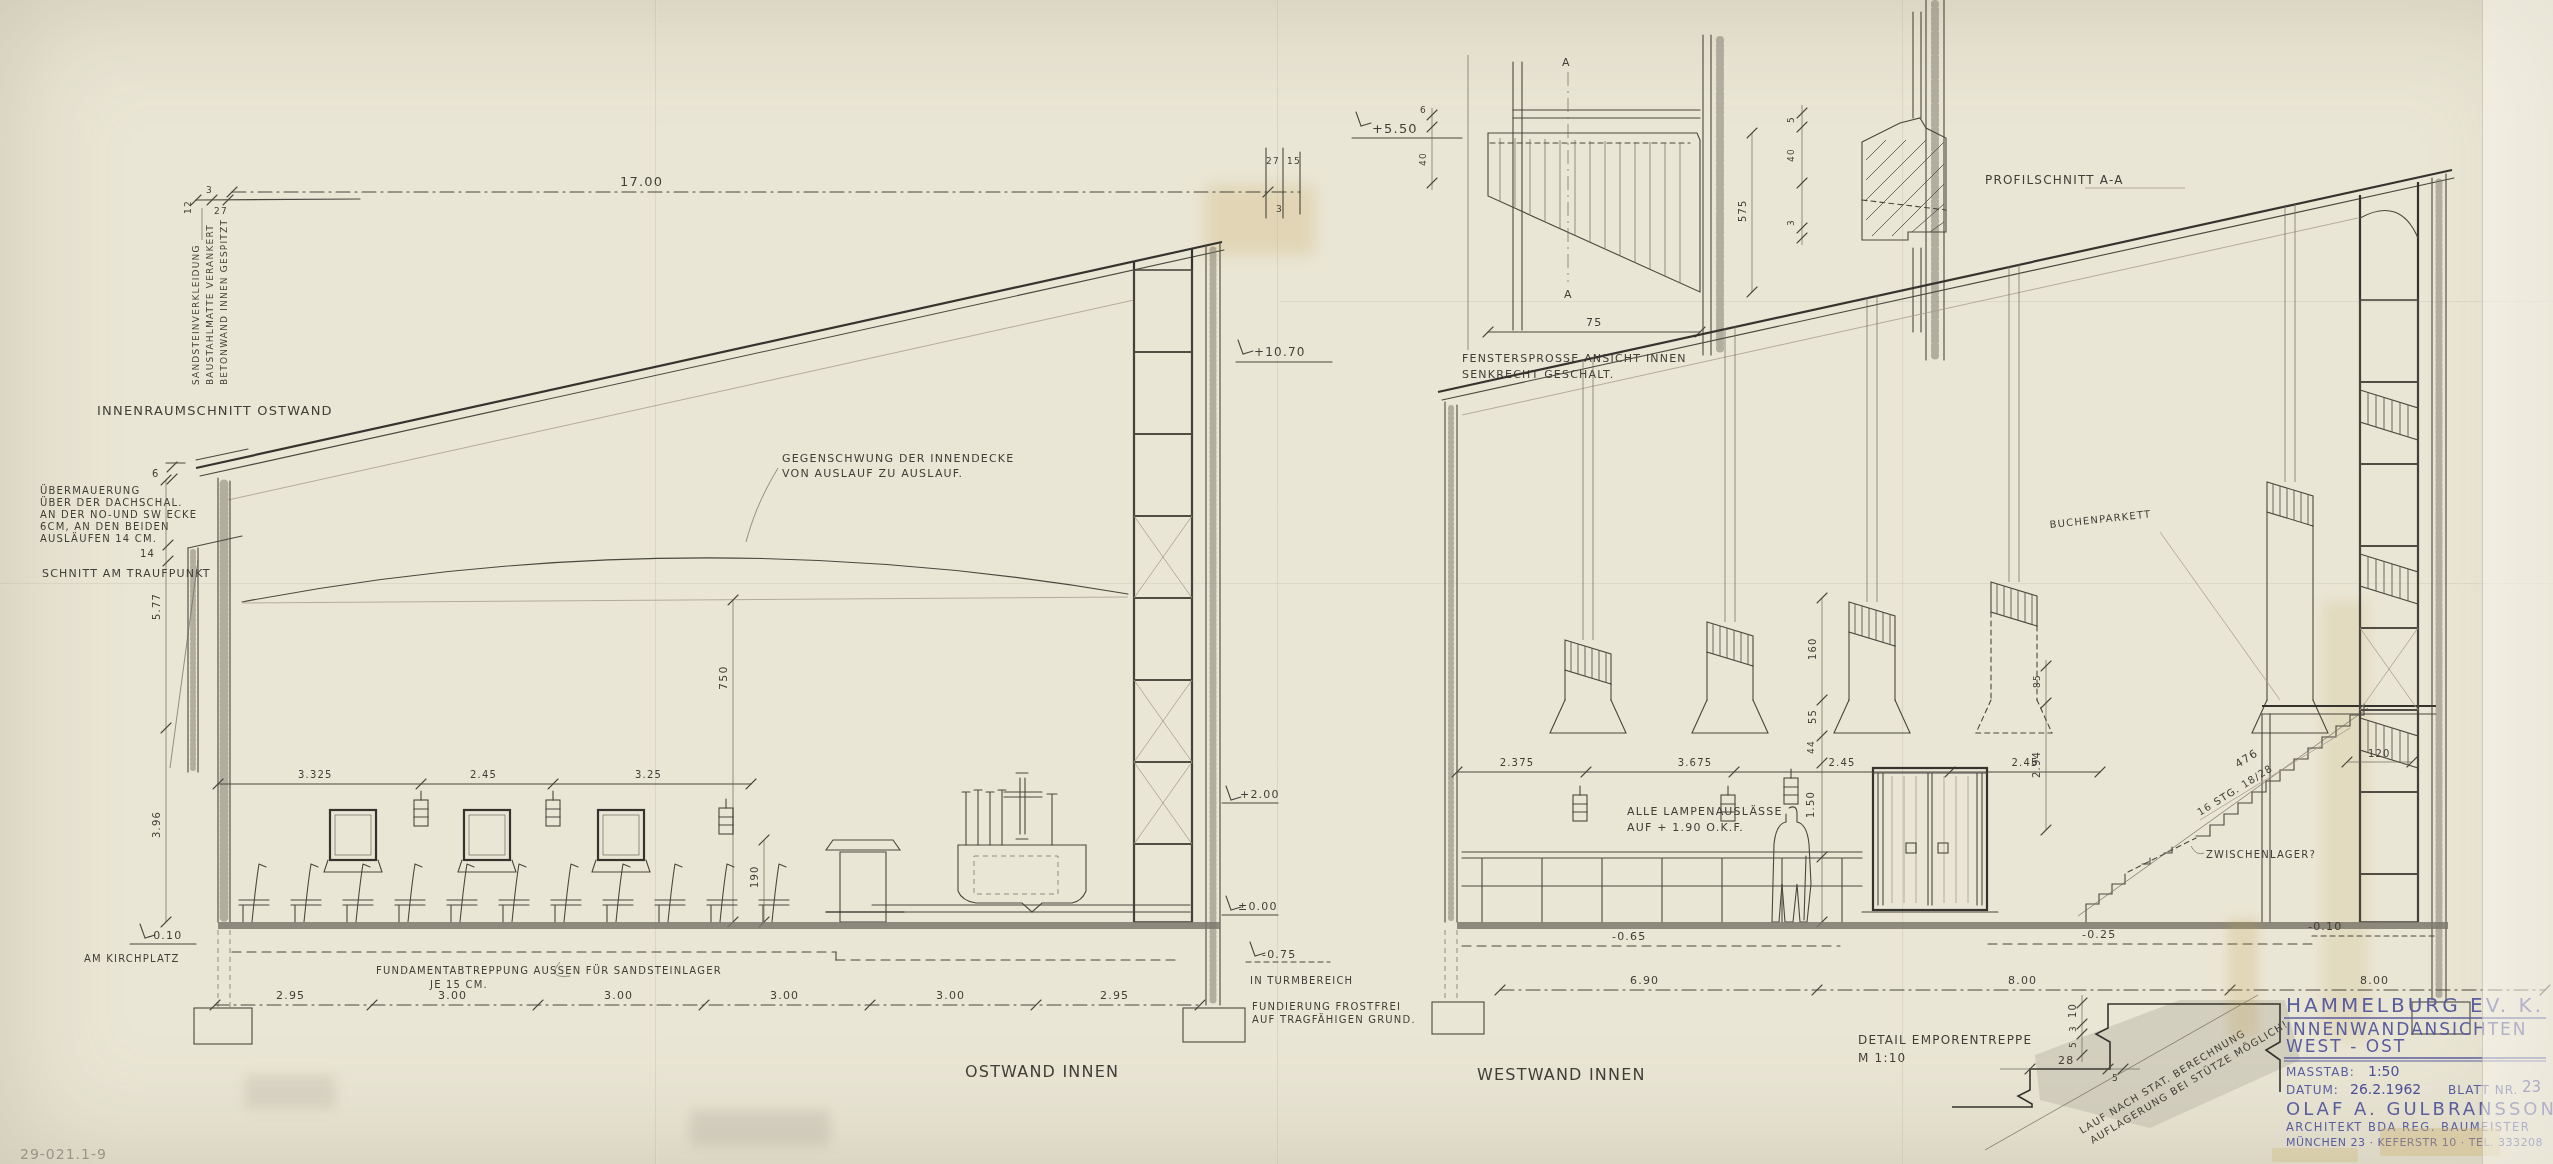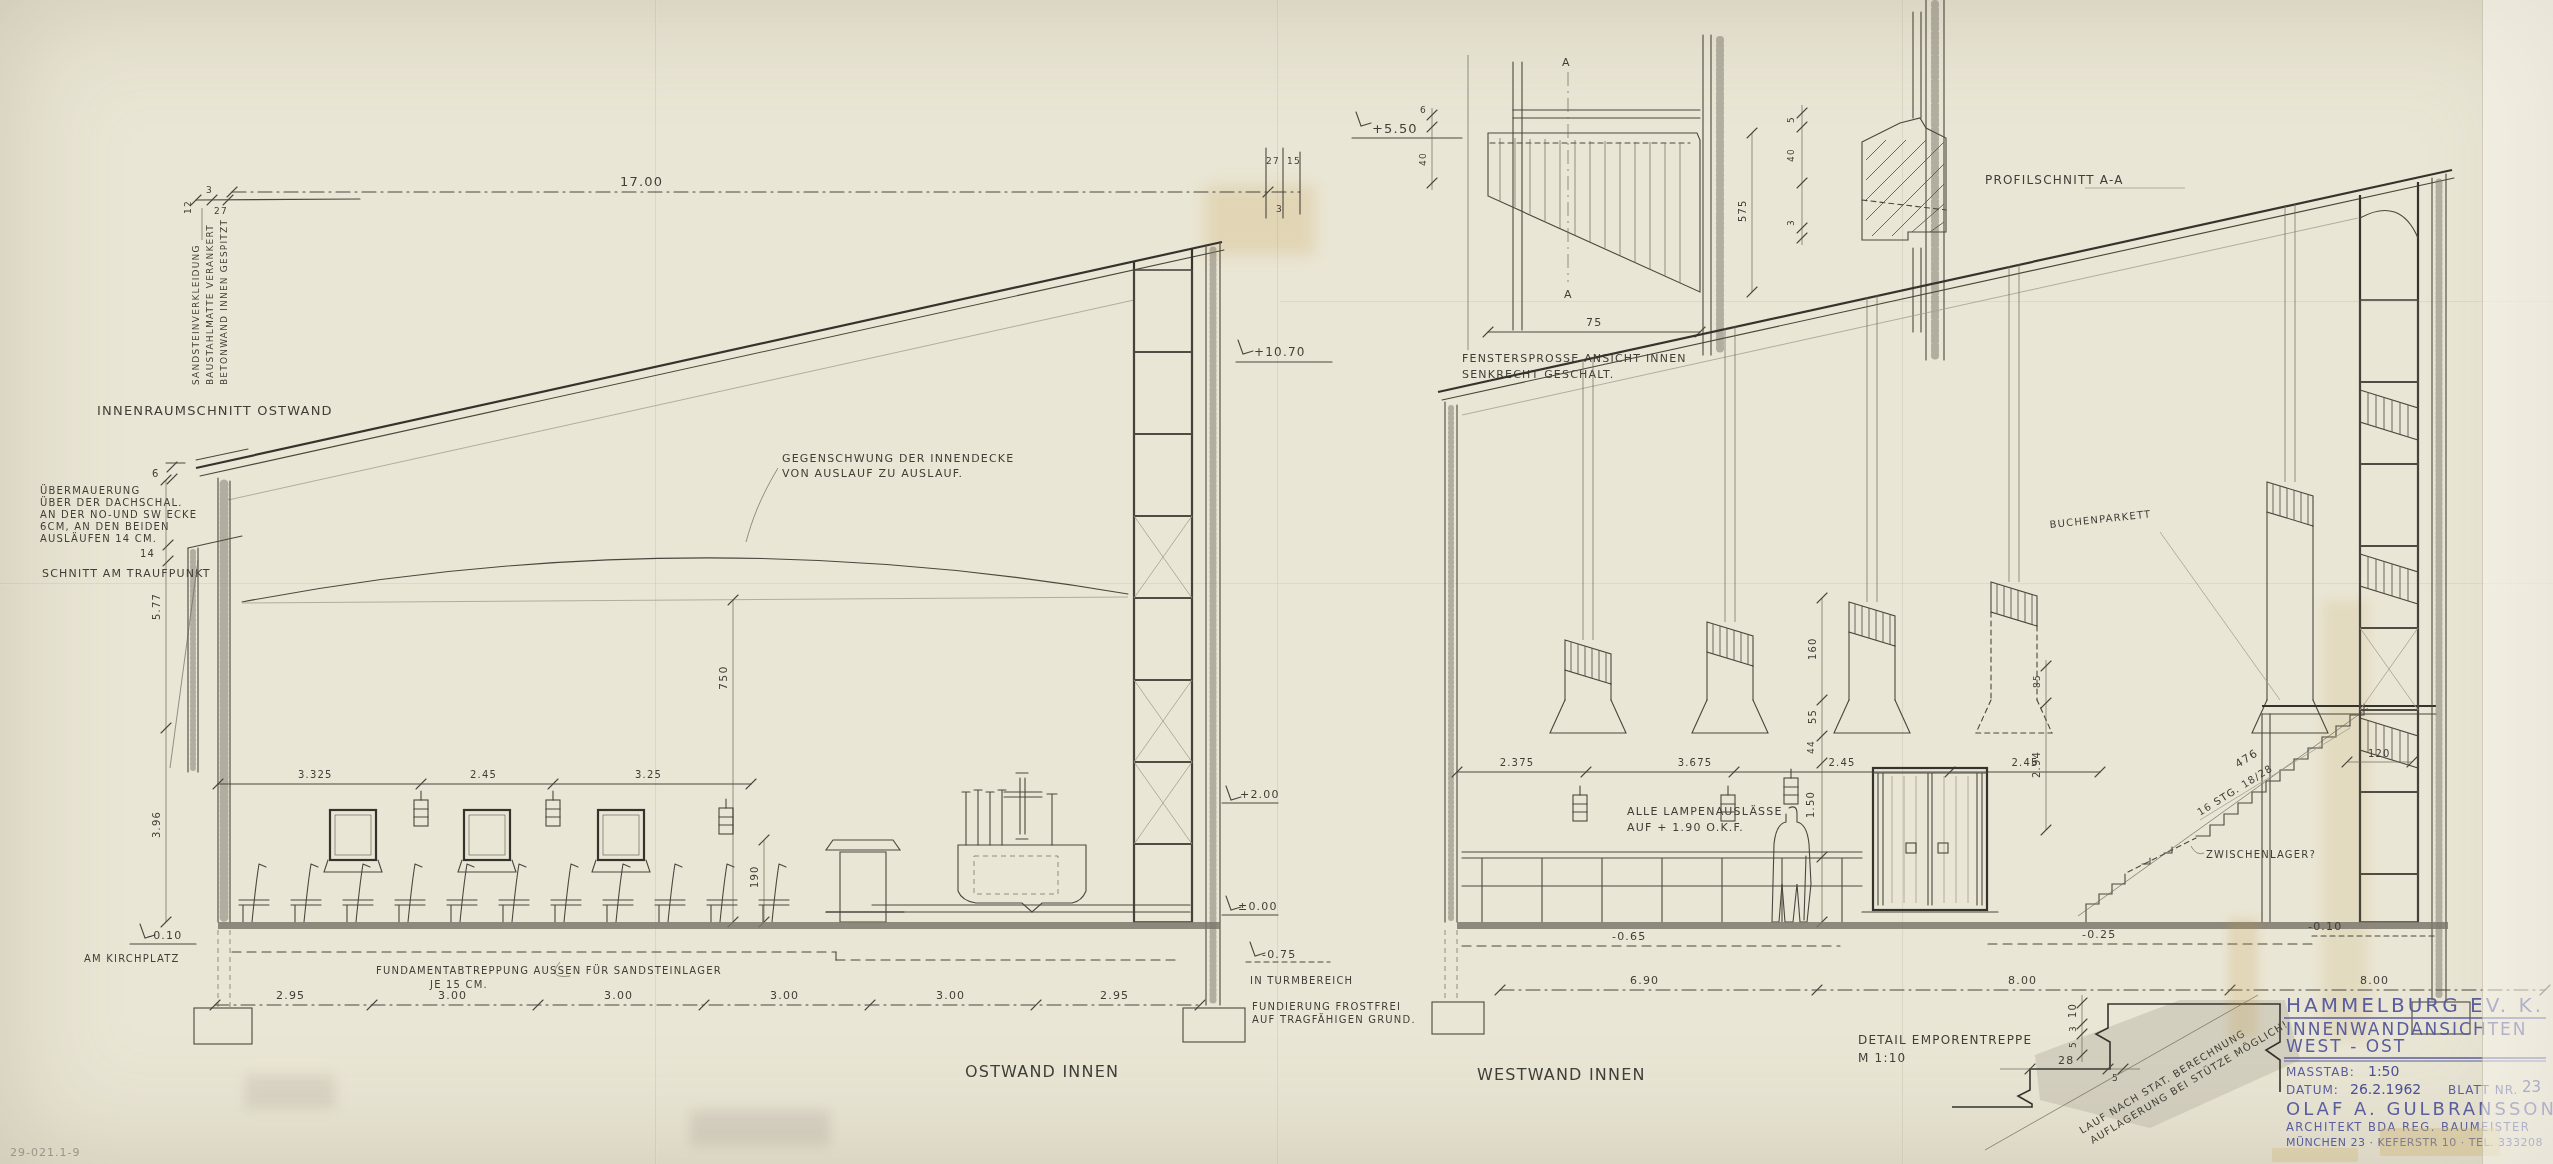--- a/index.html
+++ b/index.html
@@ -16,21 +16,21 @@
   .dash{stroke-dasharray:9 6;}
   .dash2{stroke-dasharray:5 4;}
   .dashdot{stroke-dasharray:14 5 2 5;}
   .spk{stroke:#7a756a;stroke-width:9;stroke-dasharray:1.2 3.6;opacity:.5;fill:none;stroke-linecap:round;}
   .hatch{stroke:#5b5850;stroke-width:.9;fill:none;}
   .stain{position:absolute;pointer-events:none;}
   .foldv{position:absolute;top:0;width:2px;height:1164px;background:linear-gradient(90deg,rgba(110,100,78,.18),rgba(255,255,250,.25));pointer-events:none;}
   .foldh{position:absolute;left:0;height:2px;background:linear-gradient(180deg,rgba(110,100,78,.15),rgba(255,255,250,.2));pointer-events:none;}
   .edge{position:absolute;top:0;right:0;width:70px;height:1164px;background:rgba(250,248,238,.55);
         border-left:1px solid rgba(150,140,112,.35);pointer-events:none;}
-  .arch{position:absolute;left:10px;top:1146px;font-family:"DejaVu Sans",sans-serif;font-size:11px;color:#9a948a;letter-spacing:1px;}
+  .arch{position:absolute;left:20px;top:1146px;font-family:"DejaVu Sans",sans-serif;font-size:14px;color:#9a948a;letter-spacing:1px;}
 </style>
 </head>
 <body>
 
 <div class="sheet">
 
   <div class="foldv" style="left:655px"></div>
   <div class="foldv" style="left:1277px"></div>
   <div class="foldv" style="left:1902px"></div>
   <div class="foldh" style="top:583px;width:2553px"></div>

